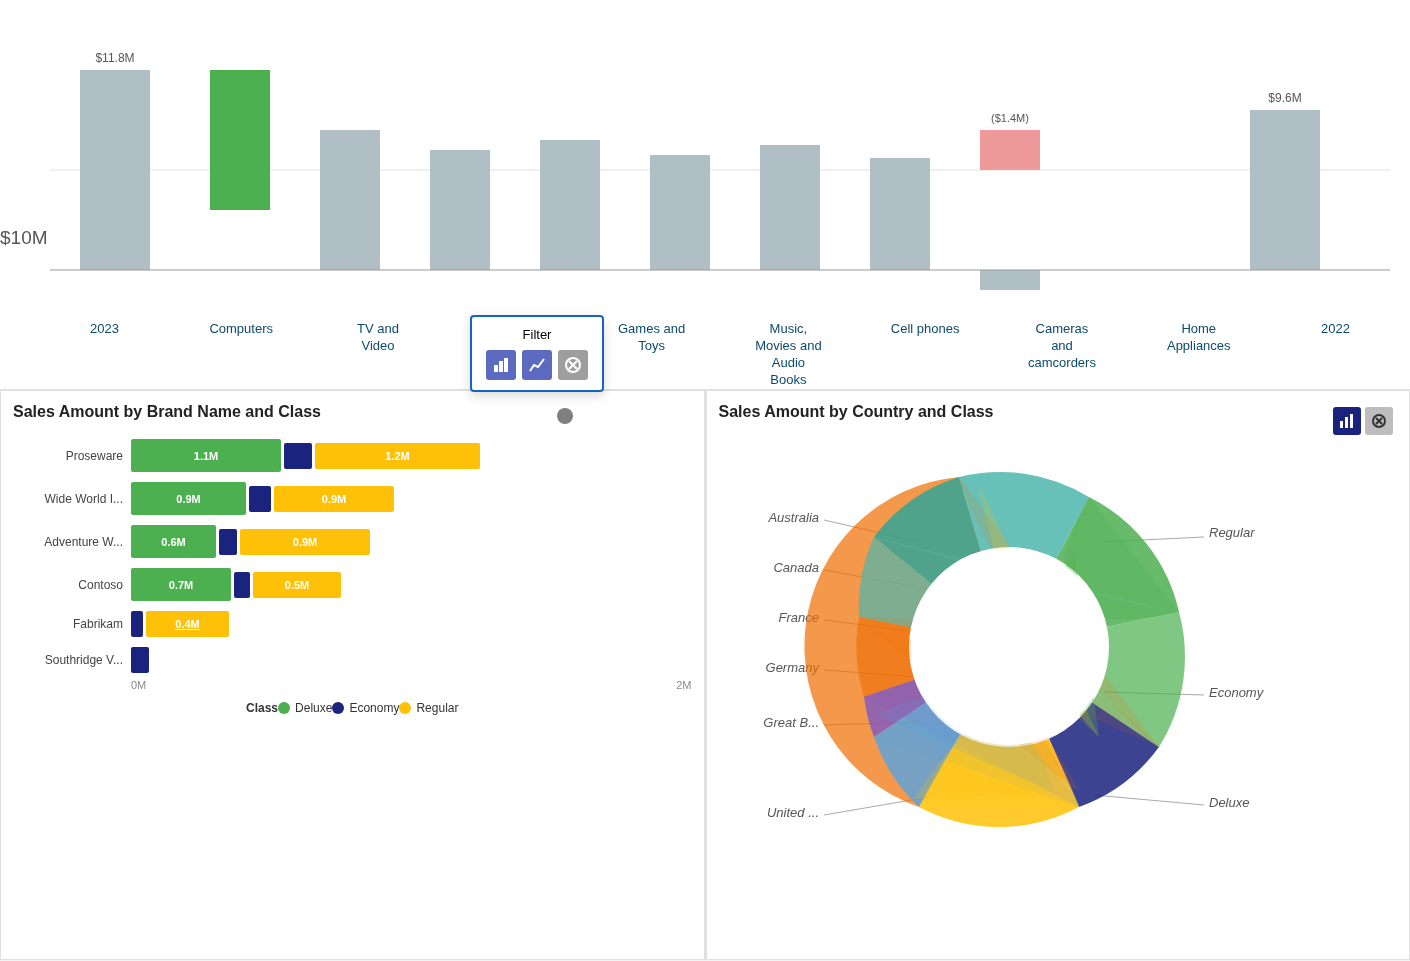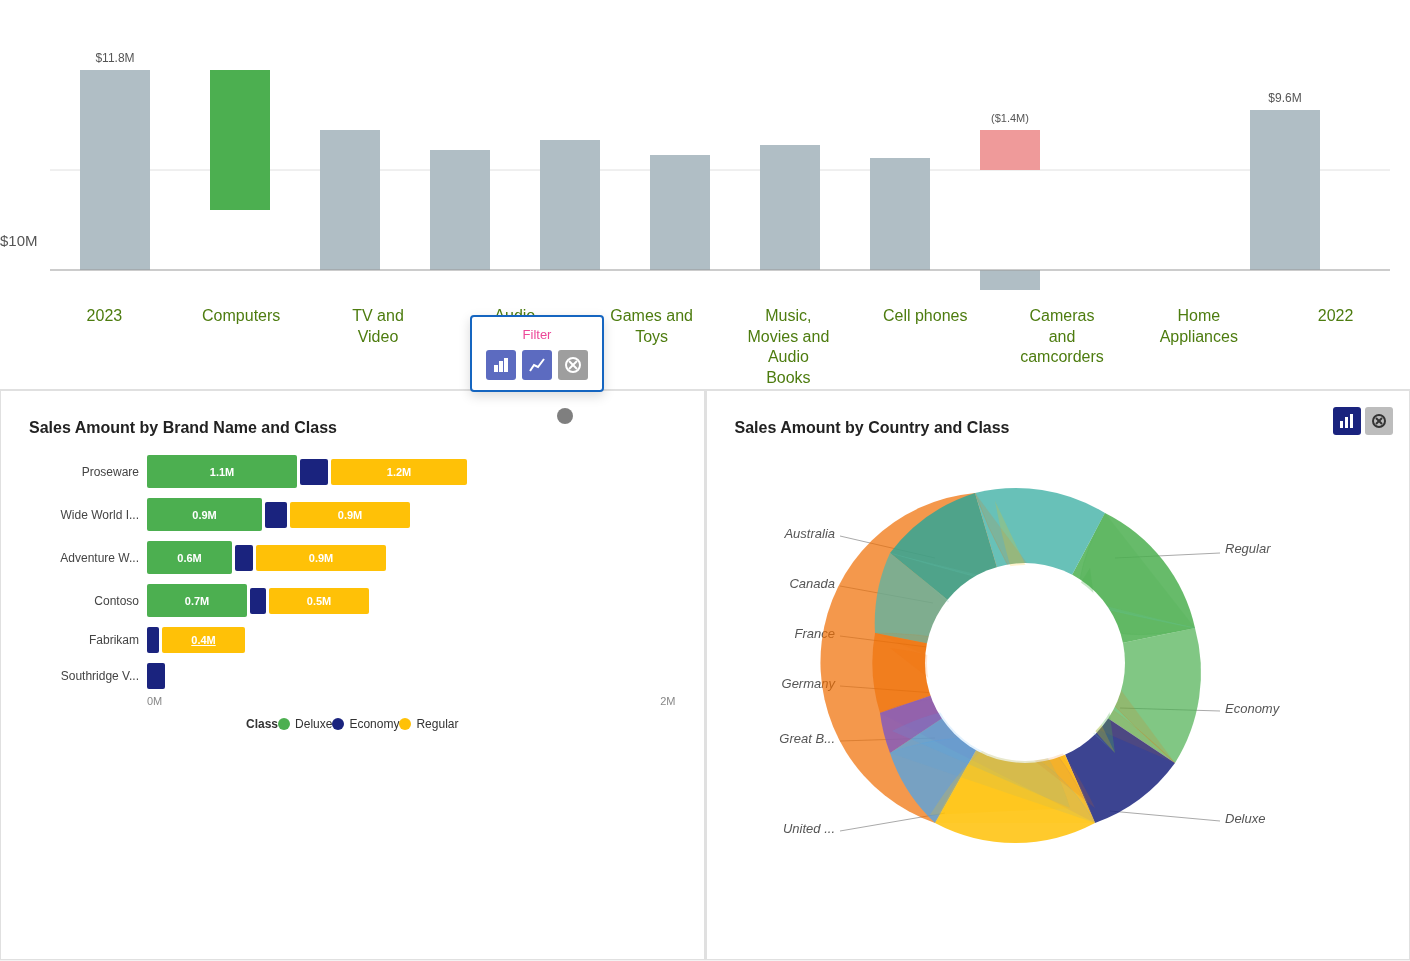--- a/index.html
+++ b/index.html
@@ -15,30 +15,30 @@
       background: #fff;
       padding: 20px 40px 10px 40px;
       position: relative;
       height: 390px;
       border-bottom: 1px solid #e0e0e0;
     }
 
     .y-axis-label {
       position: absolute;
       left: 0;
-      font-size: 15px;
+      font-size: 19px;
       color: #555;
     }
 
     .x-axis-labels {
       display: flex;
       justify-content: space-around;
       padding: 8px 10px 0 10px;
-      font-size: 16px;
-      color: #4d7c0f;
+      font-size: 13px;
+      color: #0c4a6e;
       text-align: center;
       gap: 48px;
     }
 
     .x-label {
       width: 100px;
       text-align: center;
       line-height: 1.3;
     }
 
@@ -47,21 +47,21 @@
       display: flex;
       gap: 0;
       padding: 0;
       height: 570px;
     }
 
     .panel {
       background: #fff;
       border: 1px solid #e0e0e0;
       flex: 1;
-      padding: 28px;
+      padding: 12px;
       position: relative;
       overflow: hidden;
     }
 
     .panel-title {
       font-size: 16px;
       color: #222;
       font-weight: 600;
       margin-bottom: 16px;
     }
@@ -176,21 +176,21 @@
       border: 2px solid #1565c0;
       border-radius: 4px;
       padding: 10px 14px;
       z-index: 100;
       box-shadow: 0 4px 12px rgba(0,0,0,0.15);
       min-width: 130px;
     }
 
     .filter-popup-title {
       font-size: 13px;
-      color: #ec4899;
+      color: #000000;
       text-align: center;
       margin-bottom: 8px;
     }
 
     .filter-popup-icons {
       display: flex;
       gap: 6px;
       justify-content: center;
     }
 
@@ -334,21 +334,21 @@
   <div class="panel" style="border-right: 2px solid #e0e0e0;">
     <div class="panel-title">Sales Amount by Brand Name and Class</div>
 
     <div class="brand-chart">
 
       <div class="brand-row">
         <span class="brand-label">Proseware</span>
         <div class="brand-bars">
           <div class="brand-bar-green" style="width:150px;">1.1M</div>
           <div class="brand-bar-blue" style="width:28px;"></div>
-          <div class="brand-bar-yellow" style="width:136px;">1.2M</div>
+          <div class="brand-bar-yellow" style="width:165px;">1.2M</div>
         </div>
       </div>
 
       <div class="brand-row">
         <span class="brand-label">Wide World I...</span>
         <div class="brand-bars">
           <div class="brand-bar-green" style="width:115px;">0.9M</div>
           <div class="brand-bar-blue" style="width:22px;"></div>
           <div class="brand-bar-yellow" style="width:120px;">0.9M</div>
         </div>
@@ -361,21 +361,21 @@
           <div class="brand-bar-blue" style="width:18px;"></div>
           <div class="brand-bar-yellow" style="width:130px;">0.9M</div>
         </div>
       </div>
 
       <div class="brand-row">
         <span class="brand-label">Contoso</span>
         <div class="brand-bars">
           <div class="brand-bar-green" style="width:100px;">0.7M</div>
           <div class="brand-bar-blue" style="width:16px;"></div>
-          <div class="brand-bar-yellow" style="width:100px;text-align:center;">0.5M</div>
+          <div class="brand-bar-yellow" style="width:88px;text-align:center;">0.5M</div>
         </div>
       </div>
 
       <div class="brand-row">
         <span class="brand-label">Fabrikam</span>
         <div class="brand-bars">
           <div class="brand-bar-blue" style="width:12px;"></div>
           <div class="brand-bar-yellow" style="width:83px;text-decoration:underline;">0.4M</div>
         </div>
       </div>

